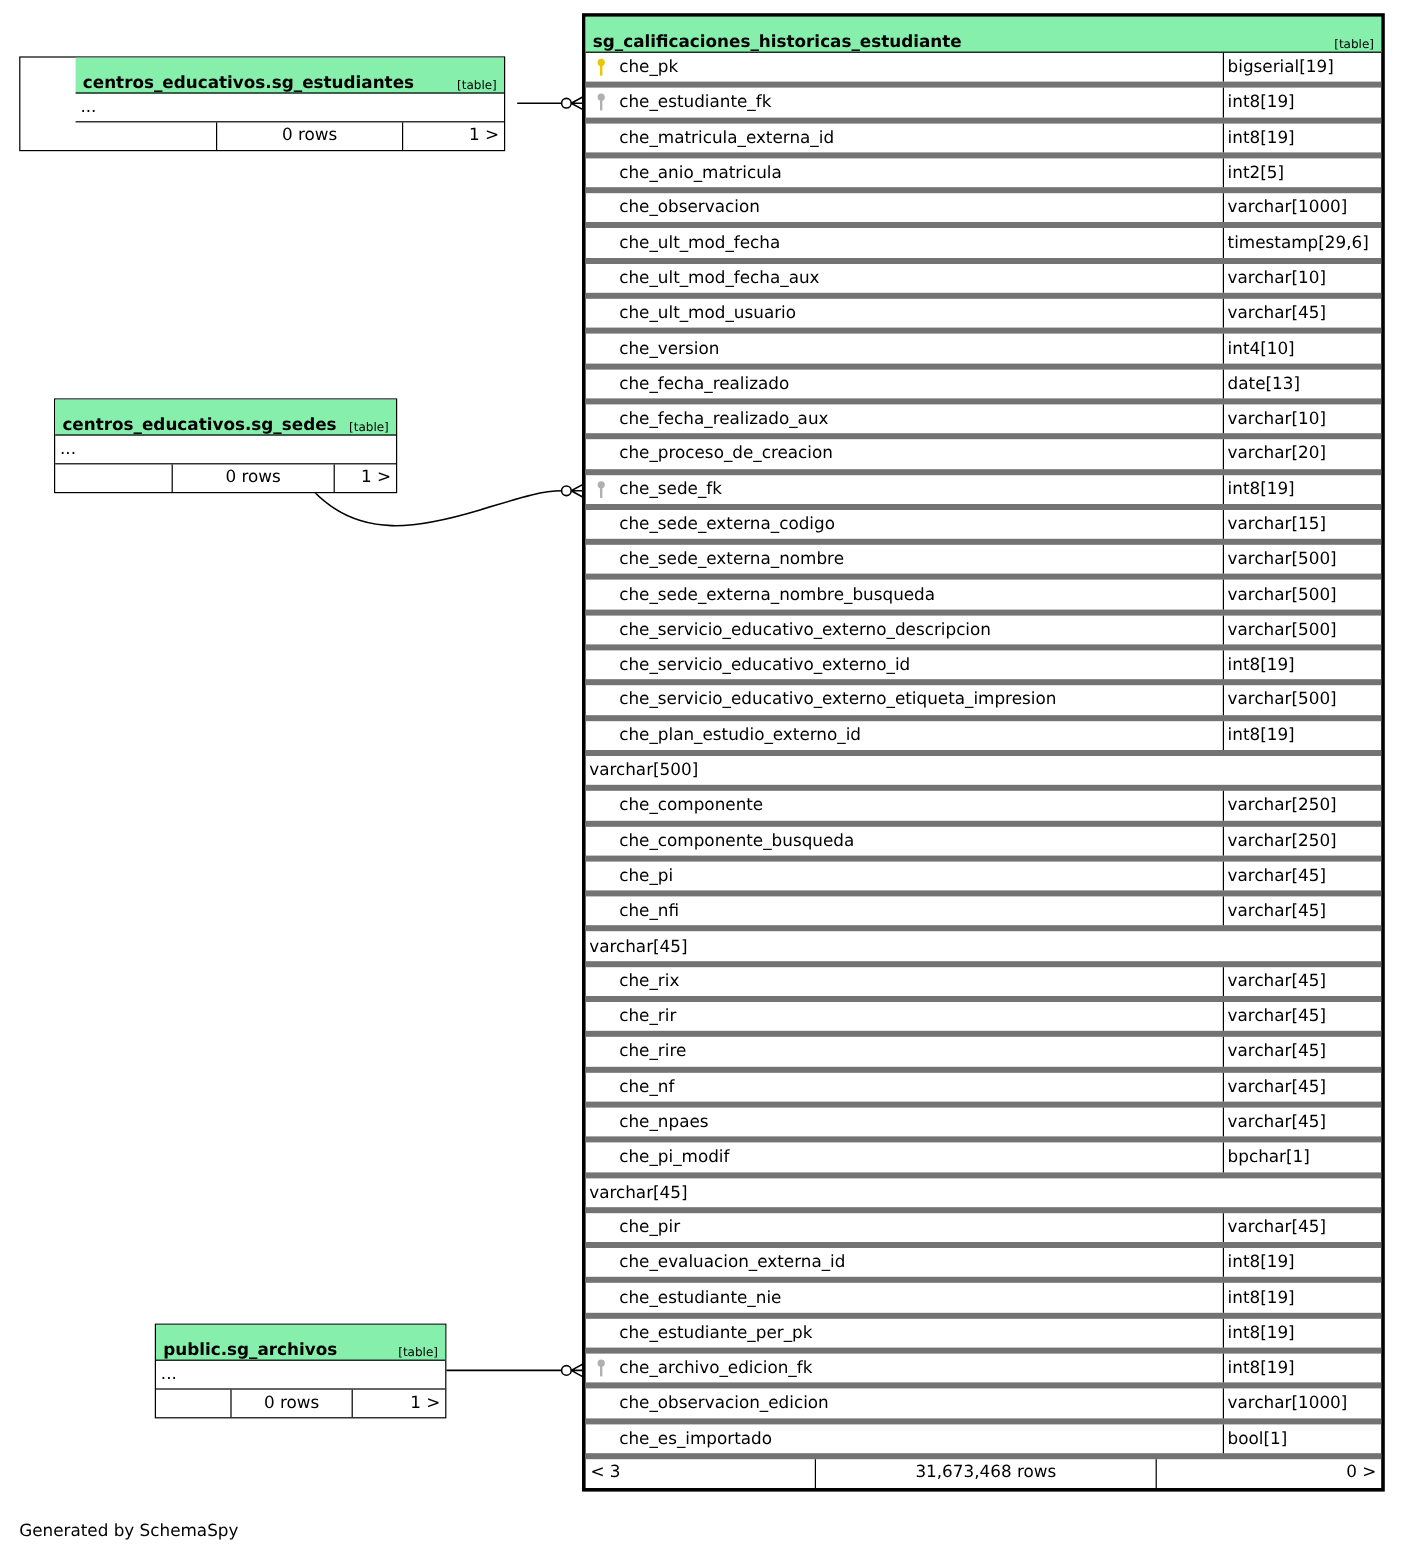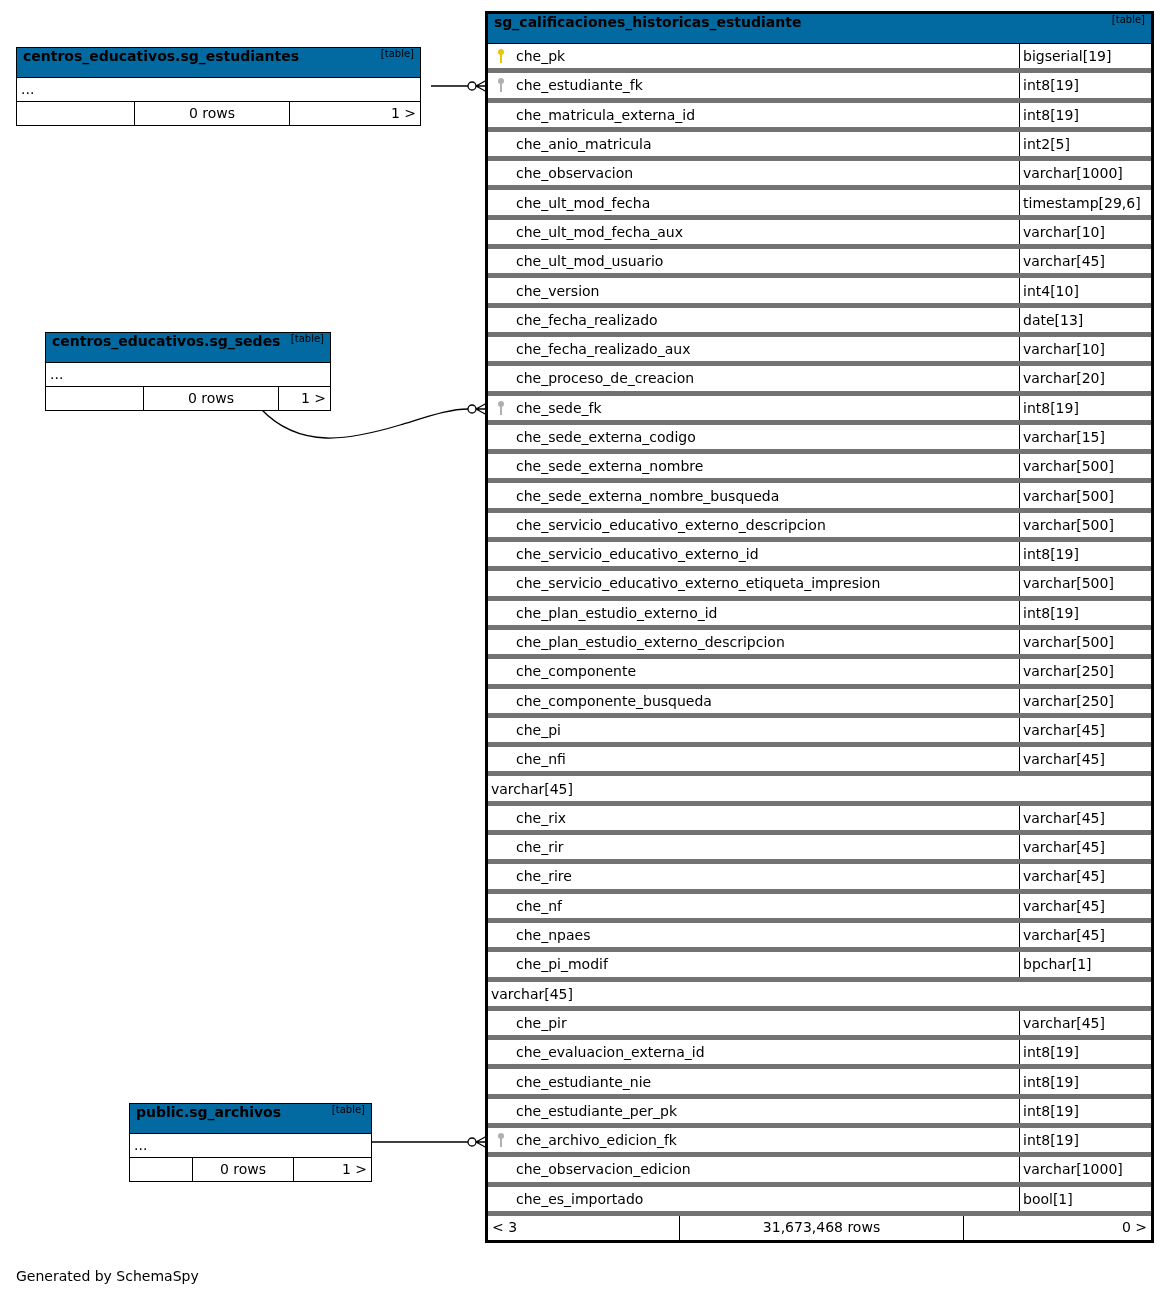--- a/index.html
+++ b/index.html
@@ -1,21 +1,21 @@
 <!DOCTYPE html>
 <html><head>
   <meta charset="utf-8">
   <style>
     html, body { margin:0; padding:0; background:#ffffff; }
     body { width:1171px; height:1297px; position:relative; overflow:hidden;
            font-family:"DejaVu Sans", sans-serif; font-size:14px; color:#000; }
     .tbl { position:absolute; border:1px solid #000; background:#fff; box-sizing:border-box; }
     .tbl.main { border:3px solid #000; }
-    .hdr { background:#0369a1; height:30px; border-bottom:1px solid #000; display:flex;
-           align-items:flex-start; justify-content:space-between; padding:0 6px; box-sizing:border-box; }
+    .hdr { background:#86efac; height:30px; border-bottom:1px solid #000; display:flex;
+           align-items:flex-end; justify-content:space-between; padding:0 6px; box-sizing:border-box; }
     .hdr .name { font-weight:bold; font-size:14px; }
     .hdr .kind { font-size:10px; }
     .ell { height:24px; border-bottom:1px solid #000; line-height:22px; padding-left:4px; box-sizing:border-box; }
     .foot { display:flex; height:23px; box-sizing:border-box; line-height:22px; }
     .foot > div { box-sizing:border-box; border-right:1px solid #000; }
     .foot > div:last-child { border-right:none; text-align:right; padding-right:4px; }
     .foot .mid { text-align:center; }
     .row { display:flex; height:29.3px; border-bottom:5px solid #737373; box-sizing:border-box; }
     .row .col { flex:1; display:flex; align-items:center; padding-left:6px; position:relative; border-right:1px solid #000; }
     .row .col .key { width:14px; display:inline-flex; justify-content:center; margin-right:8px; }
@@ -40,21 +40,21 @@
     <circle cx="472" cy="409" r="4" fill="#fff" stroke="#000" stroke-width="1.3"></circle>
     <path d="M476 409 L487 403 M476 409 L487 409 M476 409 L487 415" stroke="#000" stroke-width="1.3" fill="none"></path>
   </g>
   <g>
     <line x1="350" y1="1142" x2="468" y2="1142" stroke="#000" stroke-width="1.3"></line>
     <circle cx="472" cy="1142" r="4" fill="#fff" stroke="#000" stroke-width="1.3"></circle>
     <path d="M476 1142 L487 1136 M476 1142 L487 1142 M476 1142 L487 1148" stroke="#000" stroke-width="1.3" fill="none"></path>
   </g>
 </svg>
 
-<div class="tbl" style="left:16px;top:47px;width:405px;">
+<div class="tbl" style="left:16px;top:47px;width:405px;padding-left:46px;">
   <div class="hdr">
     <span class="name">centros_educativos.sg_estudiantes</span>
     <span class="kind">[table]</span>
   </div>
   <div class="ell">...</div>
   <div class="foot">
     <div style="width:118px;"></div>
     <div class="mid" style="width:155px;">0 rows</div>
     <div style="flex:1;">1 &gt;</div>
   </div>
@@ -241,24 +241,20 @@
         <div class="typ">varchar[500]</div>
       </div>
       <div class="row">
         <div class="col">
           <span class="key"></span>
           <span>che_plan_estudio_externo_id</span>
         </div>
         <div class="typ">int8[19]</div>
       </div>
       <div class="row">
-        <div class="col">
-          <span class="key"></span>
-          <span>che_plan_estudio_externo_descripcion</span>
-        </div>
         <div class="typ">varchar[500]</div>
       </div>
       <div class="row">
         <div class="col">
           <span class="key"></span>
           <span>che_componente</span>
         </div>
         <div class="typ">varchar[250]</div>
       </div>
       <div class="row">

